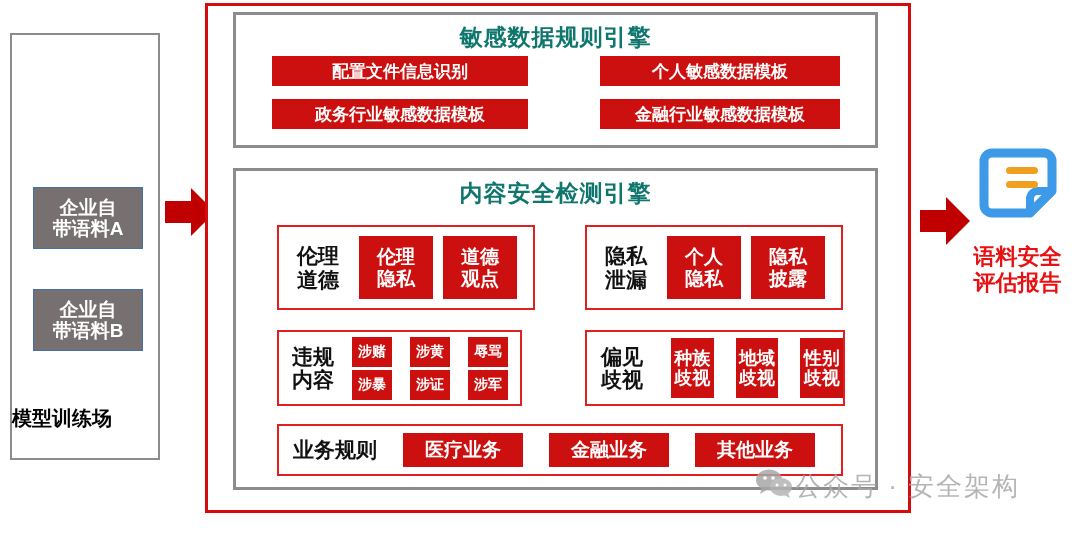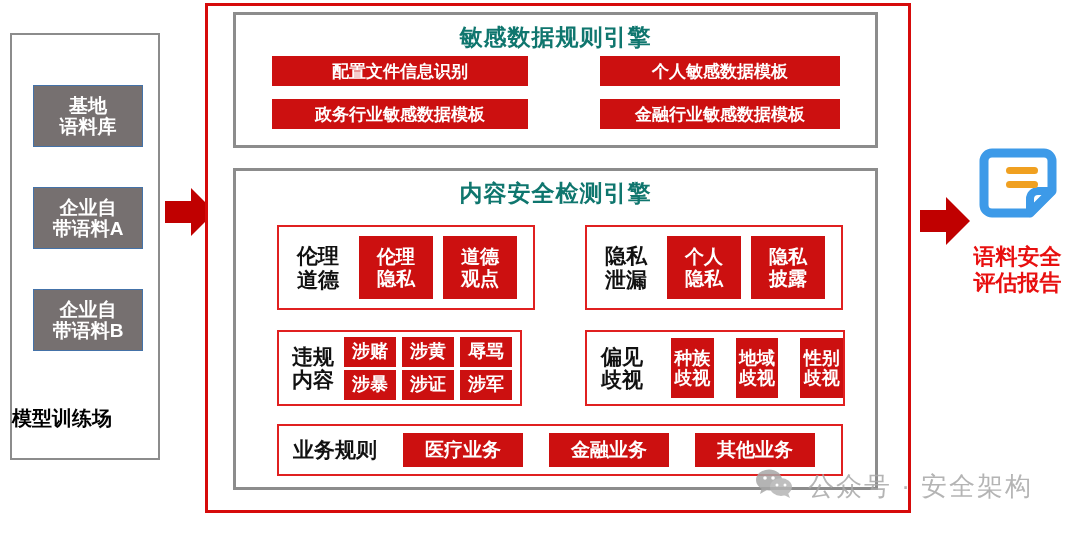--- a/index.html
+++ b/index.html
@@ -87,21 +87,21 @@
 
   #group-privacy{left:585px;top:225px;width:258px;height:85px;}
   #group-privacy .cat-label{font-size:21px;width:62px;margin-left:8px;}
   #group-privacy .tag{width:74px;height:63px;font-size:19px;margin-left:10px;}
 
   
   #group-violation{left:277px;top:330px;width:245px;height:76px;}
   #group-violation .cat-label{font-size:21px;width:56px;margin-left:6px;}
   #group-violation .grid{display:grid;grid-template-columns:repeat(3,54px);
     grid-auto-rows:30px;gap:3px 4px;margin-left:3px;}
-  #group-violation .tag{font-size:18px;width:52px;height:30px;}
+  #group-violation .tag{font-size:14px;width:40px;height:30px;margin-left:8px;}
 
   #group-bias{left:585px;top:330px;width:260px;height:76px;}
   #group-bias .cat-label{font-size:21px;width:54px;margin-left:8px;}
   #group-bias .tag{width:58px;height:60px;font-size:18px;margin-left:22px;}
 
   
   #group-business{left:277px;top:424px;width:566px;height:52px;}
   #group-business .cat-label{font-size:21px;width:auto;margin-left:14px;white-space:nowrap;}
   #group-business .tag{width:120px;height:34px;font-size:19px;margin-left:26px;}
 
@@ -113,30 +113,28 @@
     white-space:pre-line;
     font-family:Liberation Mono, monospace;
   }
 
   
   #watermark{
     position:absolute;left:755px;top:468px;display:flex;align-items:center;
     color:#a8a8a8;font-size:26px;font-weight:400;letter-spacing:2px;
     opacity:.85;
   }
-  #watermark .wm-text{margin-left:13px;}
+  #watermark .wm-text{margin-left:0;}
 </style>
 </head>
 <body>
 
 <div class="stage">
 
   <div id="training-panel">
-    <div class="corpus-box" id="corpus-base">基地
-语料库</div>
     <div class="corpus-box" id="corpus-a">企业自
 带语料A</div>
     <div class="corpus-box" id="corpus-b">企业自
 带语料B</div>
     <div id="training-panel-label">模型训练场</div>
   </div>
 
   <div class="arrow" id="arrow-left">
     <svg width="50" height="52" viewBox="0 0 50 52">
       <polygon points="0,15 26,15 26,2 50,26 26,50 26,37 0,37" fill="#c00000"></polygon>

